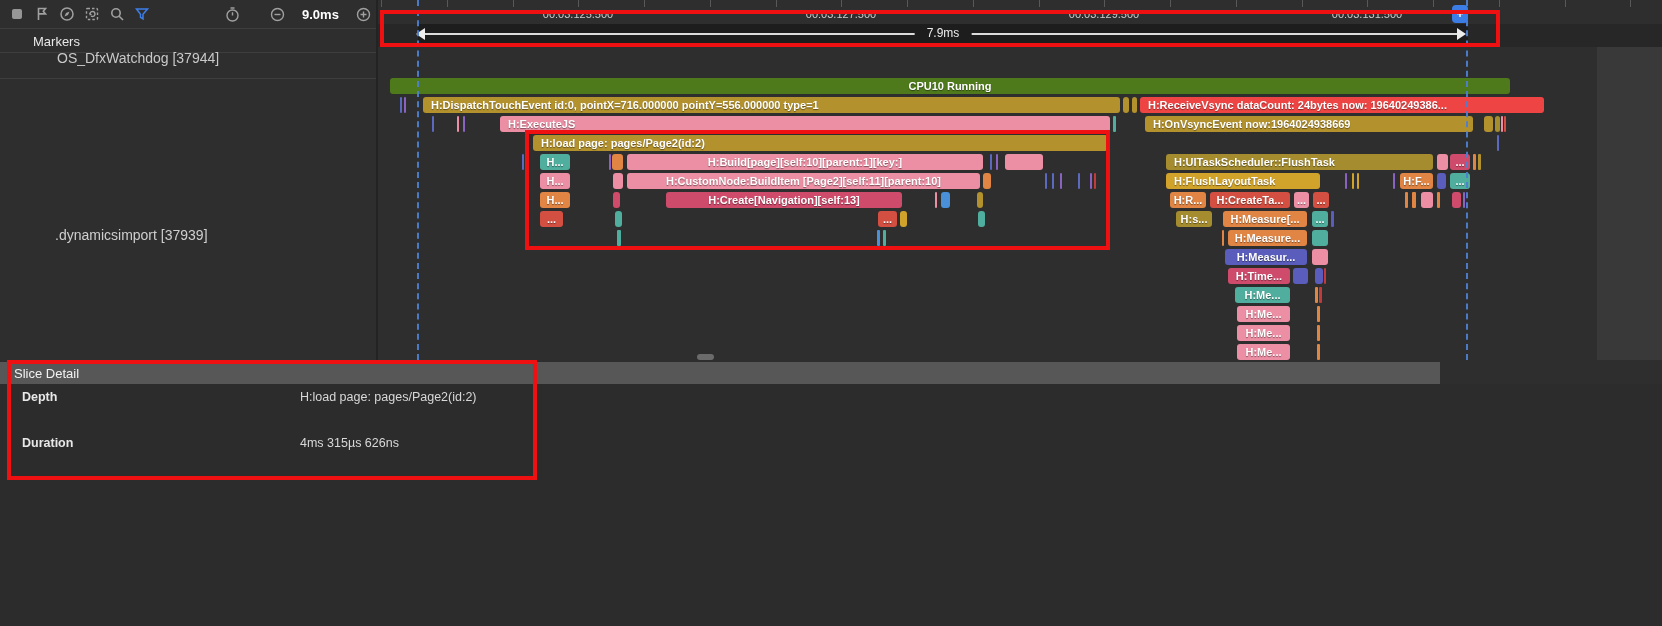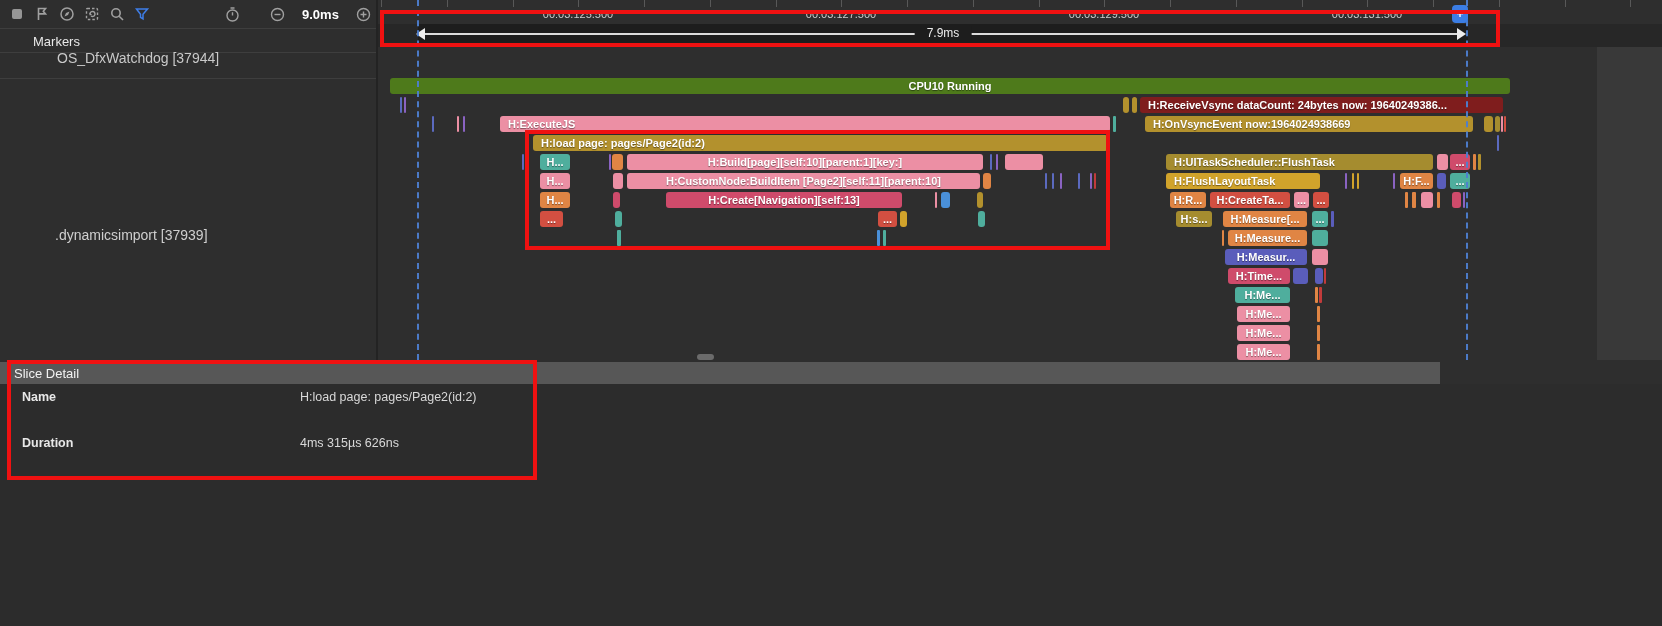--- a/index.html
+++ b/index.html
@@ -153,23 +153,24 @@
 
   <div class="arrow-line" style="left:424px;width:1038px"></div>
   <div class="arrow-head ah-l" style="left:416px"></div>
   <div class="arrow-head ah-r" style="left:1457px"></div>
   <div class="span-label" style="left:943px">7.9ms</div>
 
   <div class="flame" id="flame">
       <div class="slice sc" style="left: 390px; top: 78px; width: 1120px; height: 16px; background: rgb(78, 122, 27);">CPU10 Running</div>
       <div class="slice sc" style="left: 400px; top: 97px; width: 2px; height: 16px; background: rgb(91, 106, 191); border-radius: 1px;"></div>
       <div class="slice sc" style="left: 404px; top: 97px; width: 2px; height: 16px; background: rgb(138, 99, 194); border-radius: 1px;"></div>
+      <div class="slice sl" style="left: 423px; top: 97px; width: 697px; height: 16px; background: rgb(179, 145, 45);">H:DispatchTouchEvent id:0, pointX=716.000000 pointY=556.000000 type=1</div>
       <div class="slice sc" style="left: 1123px; top: 97px; width: 6px; height: 16px; background: rgb(179, 145, 45);"></div>
       <div class="slice sc" style="left: 1132px; top: 97px; width: 5px; height: 16px; background: rgb(179, 145, 45);"></div>
-      <div class="slice sl" style="left: 1140px; top: 97px; width: 363px; height: 16px; background: #7f1d1d;">H:ReceiveVsync dataCount: 24bytes now: 19640249386...</div>
+      <div class="slice sl" style="left: 1140px; top: 97px; width: 404px; height: 16px; background: #ef4444;">H:ReceiveVsync dataCount: 24bytes now: 19640249386...</div>
       <div class="slice sc" style="left: 432px; top: 116px; width: 2px; height: 16px; background: rgb(91, 106, 191); border-radius: 1px;"></div>
       <div class="slice sc" style="left: 457px; top: 116px; width: 2px; height: 16px; background: rgb(236, 143, 164); border-radius: 1px;"></div>
       <div class="slice sc" style="left: 463px; top: 116px; width: 2px; height: 16px; background: rgb(138, 99, 194); border-radius: 1px;"></div>
       <div class="slice sl" style="left: 500px; top: 116px; width: 610px; height: 16px; background: rgb(236, 143, 164);">H:ExecuteJS</div>
       <div class="slice sc" style="left: 1113px; top: 116px; width: 3px; height: 16px; background: rgb(79, 174, 157); border-radius: 1px;"></div>
       <div class="slice sl" style="left: 1145px; top: 116px; width: 328px; height: 16px; background: rgb(179, 145, 45);">H:OnVsyncEvent now:1964024938669</div>
       <div class="slice sc" style="left: 1484px; top: 116px; width: 9px; height: 16px; background: rgb(179, 145, 45);"></div>
       <div class="slice sc" style="left: 1495px; top: 116px; width: 5px; height: 16px; background: rgb(165, 140, 47);"></div>
       <div class="slice sc" style="left: 1501px; top: 116px; width: 2px; height: 16px; background: rgb(236, 143, 164); border-radius: 1px;"></div>
       <div class="slice sc" style="left: 1504px; top: 116px; width: 2px; height: 16px; background: rgb(210, 79, 65); border-radius: 1px;"></div>
@@ -258,21 +259,21 @@
   <div class="dashline" style="left:417px"></div>
   <div class="dashline" style="left:1466px"></div>
   <div class="badge">+</div>
   <div class="scroll-thumb"></div>
 
   <div class="panel-head">
     <span class="panel-title">Slice Detail</span>
   </div>
   <div class="panel-body" id="detailBody">
       <div class="drow" style="top: 6px;">
-        <span class="dlabel">Name</span>
+        <span class="dlabel">Depth</span>
         <span class="dvalue">H:load page: pages/Page2(id:2)</span>
       </div>
       <div class="drow" style="top: 52px;">
         <span class="dlabel">Duration</span>
         <span class="dvalue">4ms 315µs 626ns</span>
       </div>
     </div>
 
   <div class="ann" style="left:380px;top:10px;width:1120px;height:37px"></div>
   <div class="ann" style="left:525px;top:130px;width:585px;height:120px"></div>

